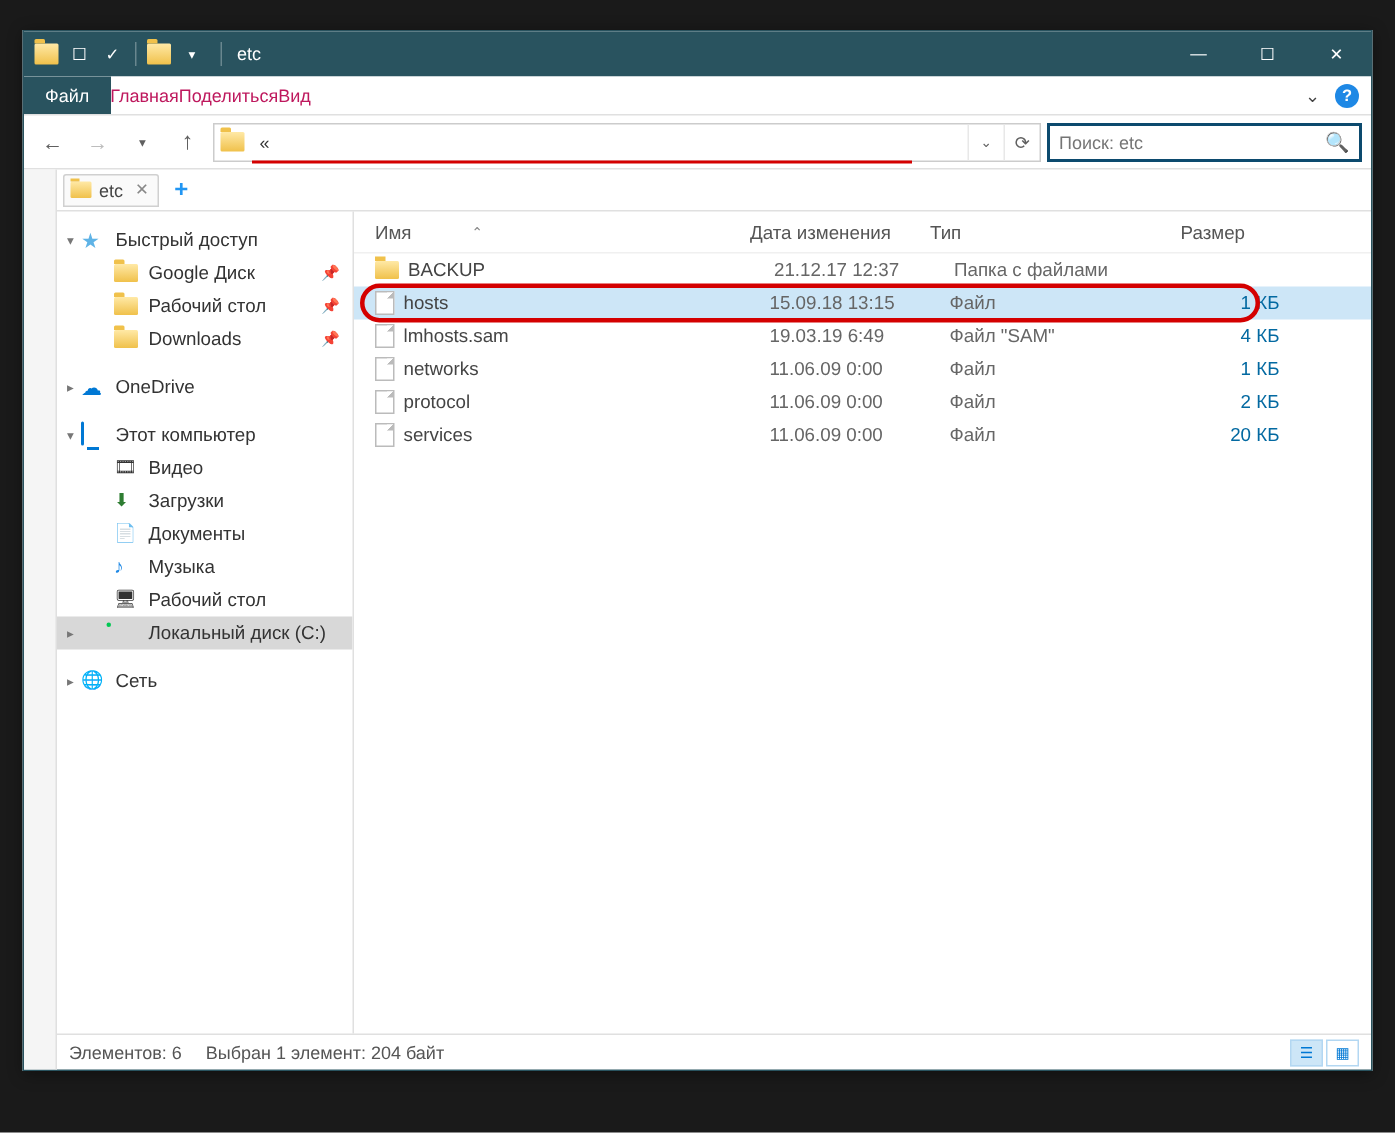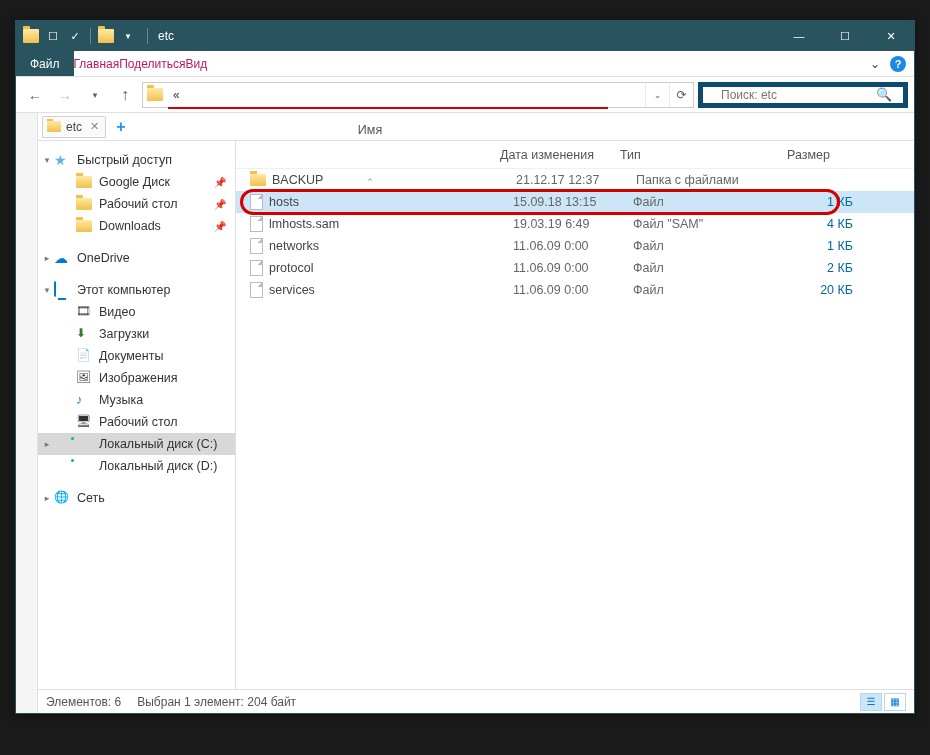--- a/index.html
+++ b/index.html
@@ -28,21 +28,21 @@
 .navbtn.dis { color:#bdbdbd; }
 .navbtn.up { font-size:16px; }
 .addr { flex:1; height:26px; border:1px solid #ccc; display:flex; align-items:center; font-size:12px; padding-left:4px; position:relative; }
 .addr .folder-ic { width:16px; height:13px; background:linear-gradient(#ffe9a6,#f0c14b); border-radius:1px; margin-right:6px; position:relative; flex-shrink:0; }
 .addr .folder-ic:before { content:""; position:absolute; top:-3px; left:0; width:7px; height:3px; background:#f0c14b; border-radius:1px 1px 0 0; }
 .addr .crumb { padding:0 4px; color:#333; white-space:nowrap; }
 .addr .csep { color:#999; padding:0 2px; font-size:10px; }
 .addr .underline { position:absolute; left:25px; right:85px; bottom:-2px; height:2px; background:#d40000; }
 .addr .aend { margin-left:auto; display:flex; align-items:center; }
 .addr .addrbtn { width:24px; height:24px; display:flex; align-items:center; justify-content:center; color:#606060; border-left:1px solid #e8e8e8; }
-.search { width:210px; height:26px; border:5px solid #0c4a6e; display:flex; align-items:center; font-size:12px; padding:0 18px; }
+.search { width:210px; height:26px; border:2px solid #0c4a6e; display:flex; align-items:center; font-size:12px; padding:0 6px; }
 .search input { border:none; outline:none; flex:1; font-size:12px; color:#888; }
 .search .sicon { color:#606060; font-size:13px; }
 
 .body { display:flex; height:600px; }
 .tabs-col { width:22px; background:#f5f5f5; border-right:1px solid #e0e0e0; }
 .content-wrap { flex:1; display:flex; flex-direction:column; }
 .tabrow { height:28px; display:flex; align-items:center; border-bottom:1px solid #e0e0e0; font-size:12px; padding-left:4px; gap:2px; }
 .tabrow .tab-item { display:flex; align-items:center; gap:5px; padding:2px 6px 2px 4px; border:1px solid #d0d0d0; border-radius:2px 2px 0 0; background:#fafafa; height:22px; }
 .tabrow .tab-item .folder-ic { width:14px; height:11px; background:linear-gradient(#ffe9a6,#f0c14b); border-radius:1px; position:relative; }
 .tabrow .tab-item .folder-ic:before { content:""; position:absolute; top:-2px; left:0; width:6px; height:2px; background:#f0c14b; }
@@ -73,21 +73,21 @@
 .ic-img:before { content:"🖼"; font-size:12px; }
 .ic-mus:before { content:"♪"; color:#1e88e5; font-size:13px; }
 .ic-desk:before { content:"🖥"; font-size:12px; }
 .ic-disk { width:16px; height:10px; background:#bdbdbd; border-radius:1px; position:relative; margin-top:3px; }
 .ic-disk:after { content:""; position:absolute; right:2px; top:1px; width:3px; height:3px; background:#00c853; border-radius:50%; }
 .ic-net:before { content:"🌐"; font-size:12px; color:#1e88e5; }
 
 .files { flex:1; font-size:12.5px; color:#444; position:relative; }
 .fhead { display:flex; height:28px; align-items:center; border-bottom:1px solid #f0f0f0; color:#555; padding-left:14px; }
 .fhead .col { padding-right:10px; }
-.col-n { width:250px; display:flex; align-items:center; gap:40px;flex-direction:column; }
+.col-n { width:250px; display:flex; align-items:center; gap:40px; }
 .col-n .sort { font-size:9px; color:#888; }
 .col-d { width:120px; }
 .col-t { width:140px; }
 .col-s { width:80px; text-align:right; }
 .frow { display:flex; height:22px; align-items:center; padding-left:14px; }
 .frow.sel { background:#cde6f7; }
 .frow .fic { width:18px; height:16px; margin-right:6px; flex-shrink:0; }
 .frow .fic.fold { background:linear-gradient(#ffe9a6,#f0c14b); width:16px; height:12px; border-radius:1px; position:relative; margin-top:0; }
 .frow .fic.fold:before { content:""; position:absolute; top:-3px; left:0; width:7px; height:3px; background:#f0c14b; }
 .frow .fic.file { border:1px solid #bbb; width:13px; height:16px; background:#fff; position:relative; }
@@ -218,39 +218,31 @@
               </div>
               <div class="node l2">
                 <span class="ic ic-dl"></span>
                 <span>Загрузки</span>
               </div>
               <div class="node l2">
                 <span class="ic ic-doc"></span>
                 <span>Документы</span>
               </div>
               <div class="node l2">
-                <span class="ic ic-img"></span>
-                <span>Изображения</span>
-              </div>
-              <div class="node l2">
                 <span class="ic ic-mus"></span>
                 <span>Музыка</span>
               </div>
               <div class="node l2">
                 <span class="ic ic-desk"></span>
                 <span>Рабочий стол</span>
               </div>
               <div class="node l2 sel">
                 <span class="exp">▸</span>
                 <span class="ic"><span class="ic-disk"></span></span>
                 <span>Локальный диск (C:)</span>
-              </div>
-              <div class="node l2">
-                <span class="ic"><span class="ic-disk"></span></span>
-                <span>Локальный диск (D:)</span>
               </div>
             </div>
           <div class="gap"></div>
           <div class="node l1">
             <span class="exp">▸</span>
             <span class="ic ic-net"></span>
             <span>Сеть</span>
           </div>
         </div>
 

